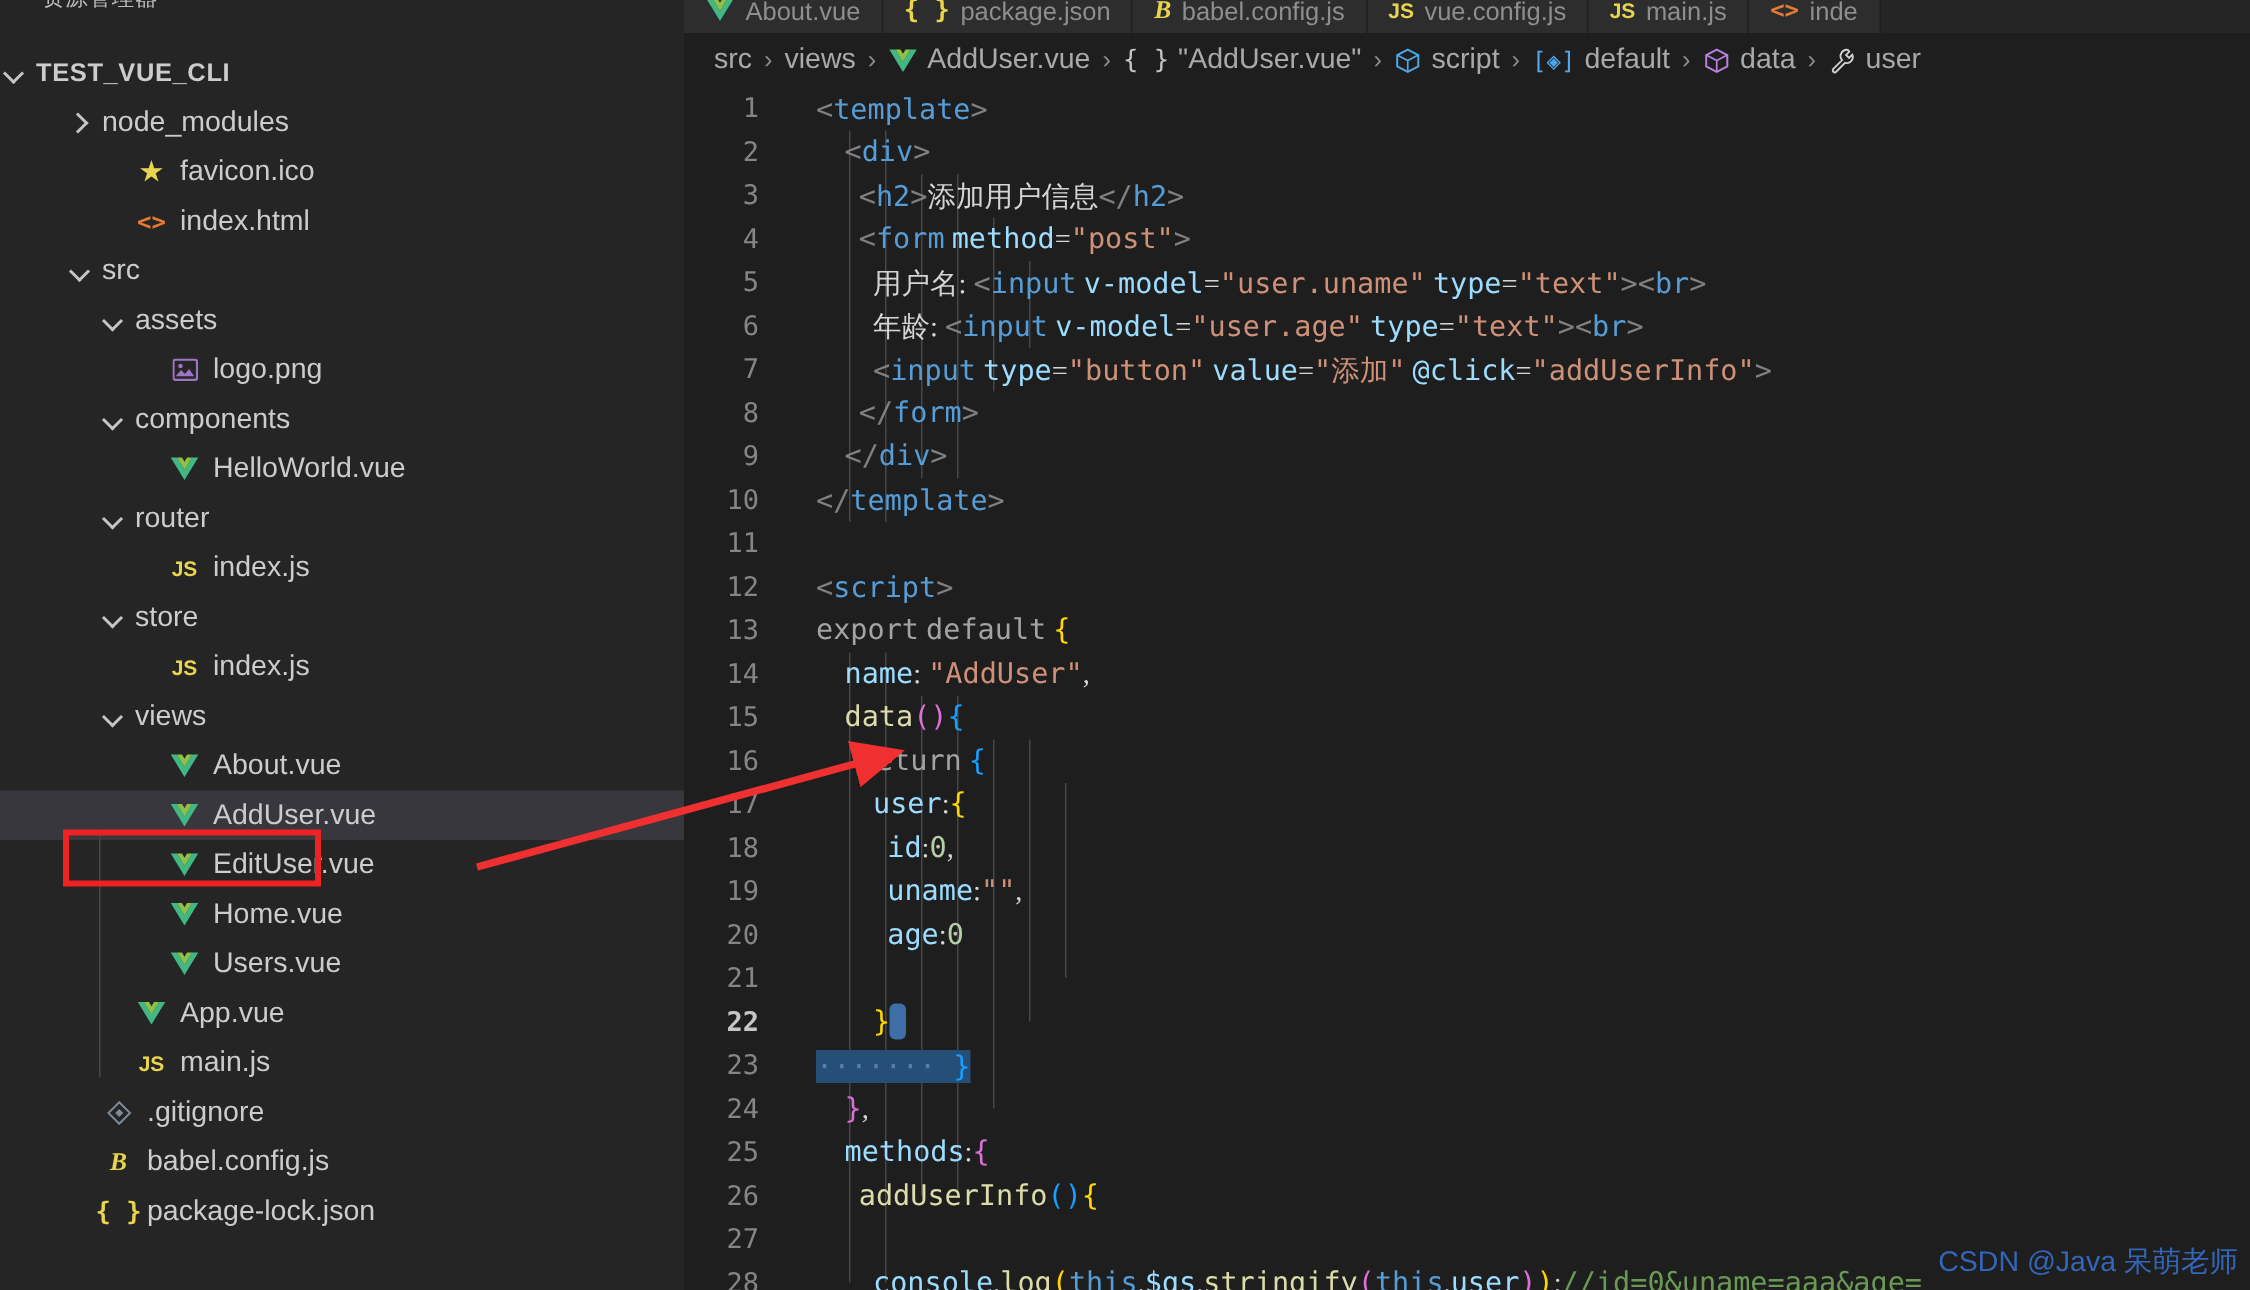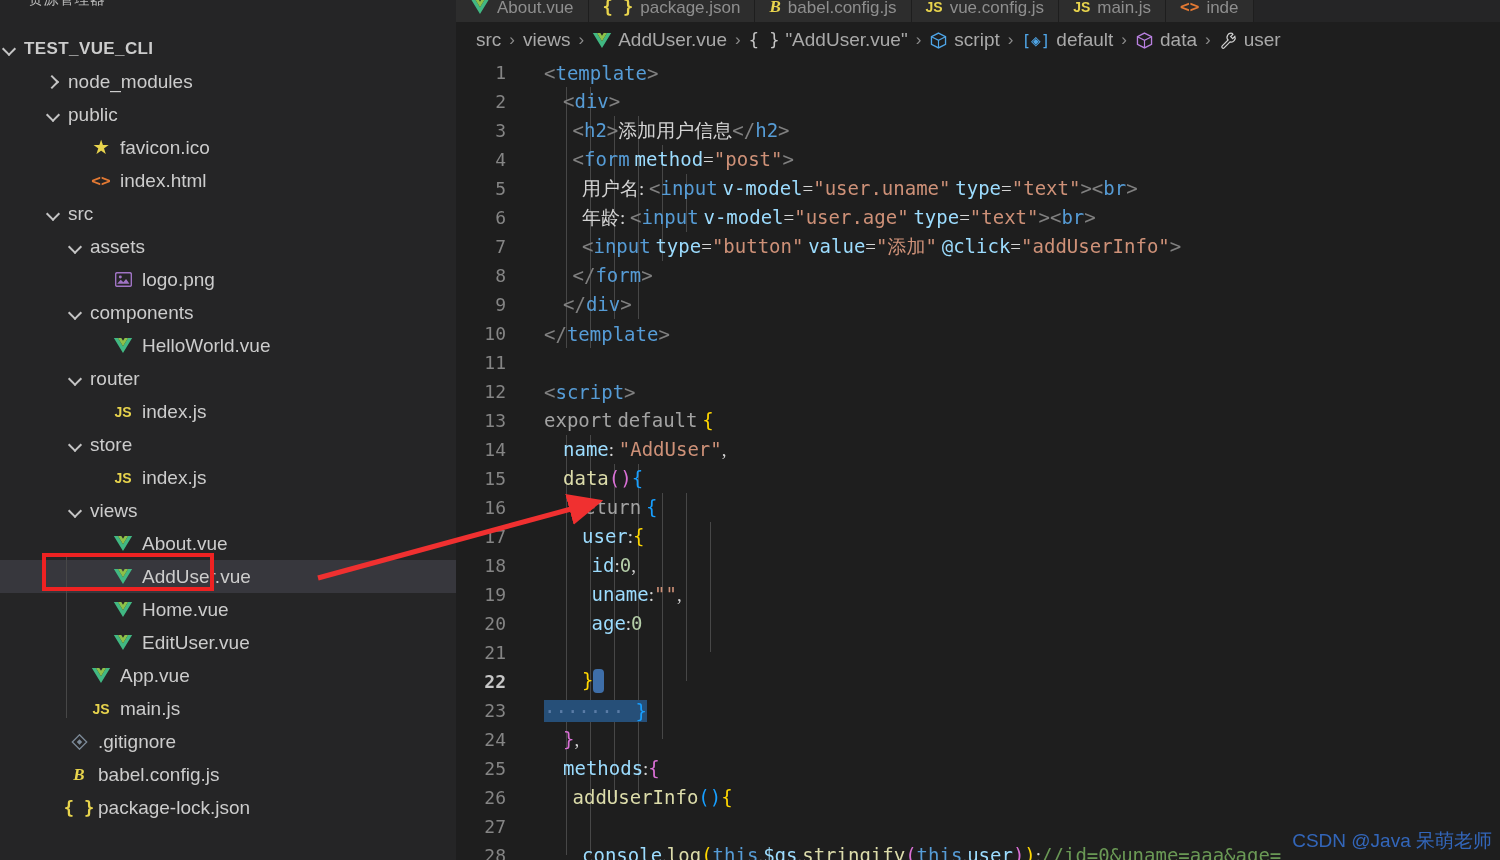--- a/index.html
+++ b/index.html
@@ -164,25 +164,20 @@
         <span class="chev"></span>
         <span class="lbl root-lbl">TEST_VUE_CLI</span>
       </div>
       <div id="tree-items">
           <div class="row">
             <span style="flex: 0 0 44px; width: 44px;"></span>
             <span class="chev right"></span>
             <span class="lbl">node_modules</span>
           </div>
           <div class="row">
-            <span style="flex: 0 0 44px; width: 44px;"></span>
-            <span class="chev"></span>
-            <span class="lbl">public</span>
-          </div>
-          <div class="row">
             <span style="flex: 0 0 66px; width: 66px;"></span>
             <span class="spacer18"></span>
             <span class="ficon">
               <span style="color:#e8d44d;font-size:17px;">★</span>
             </span>
             <span class="lbl">favicon.ico</span>
           </div>
           <div class="row">
             <span style="flex: 0 0 66px; width: 66px;"></span>
             <span class="spacer18"></span>
@@ -284,32 +279,43 @@
           </div>
           <div class="row">
             <span style="flex: 0 0 88px; width: 88px;"></span>
             <span class="spacer18"></span>
             <span class="ficon">
               <svg width="20" height="17" viewBox="0 0 24 20">
                 <path d="M1 1h5l6 10 6-10h5L12 19z" fill="#41b883"></path>
                 <path d="M6 1h4l2 3.4L14 1h4l-6 10z" fill="#8dc149"></path>
               </svg>
             </span>
+            <span class="lbl">EditUser.vue</span>
+          </div>
+          <div class="row">
+            <span style="flex: 0 0 88px; width: 88px;"></span>
+            <span class="spacer18"></span>
+            <span class="ficon">
+              <svg width="20" height="17" viewBox="0 0 24 20">
+                <path d="M1 1h5l6 10 6-10h5L12 19z" fill="#41b883"></path>
+                <path d="M6 1h4l2 3.4L14 1h4l-6 10z" fill="#8dc149"></path>
+              </svg>
+            </span>
             <span class="lbl">Home.vue</span>
           </div>
           <div class="row">
             <span style="flex: 0 0 88px; width: 88px;"></span>
             <span class="spacer18"></span>
             <span class="ficon">
               <svg width="20" height="17" viewBox="0 0 24 20">
                 <path d="M1 1h5l6 10 6-10h5L12 19z" fill="#41b883"></path>
                 <path d="M6 1h4l2 3.4L14 1h4l-6 10z" fill="#8dc149"></path>
               </svg>
             </span>
-            <span class="lbl">EditUser.vue</span>
+            <span class="lbl">Users.vue</span>
           </div>
           <div class="row">
             <span style="flex: 0 0 66px; width: 66px;"></span>
             <span class="spacer18"></span>
             <span class="ficon">
               <svg width="20" height="17" viewBox="0 0 24 20">
                 <path d="M1 1h5l6 10 6-10h5L12 19z" fill="#41b883"></path>
                 <path d="M6 1h4l2 3.4L14 1h4l-6 10z" fill="#8dc149"></path>
               </svg>
             </span>

